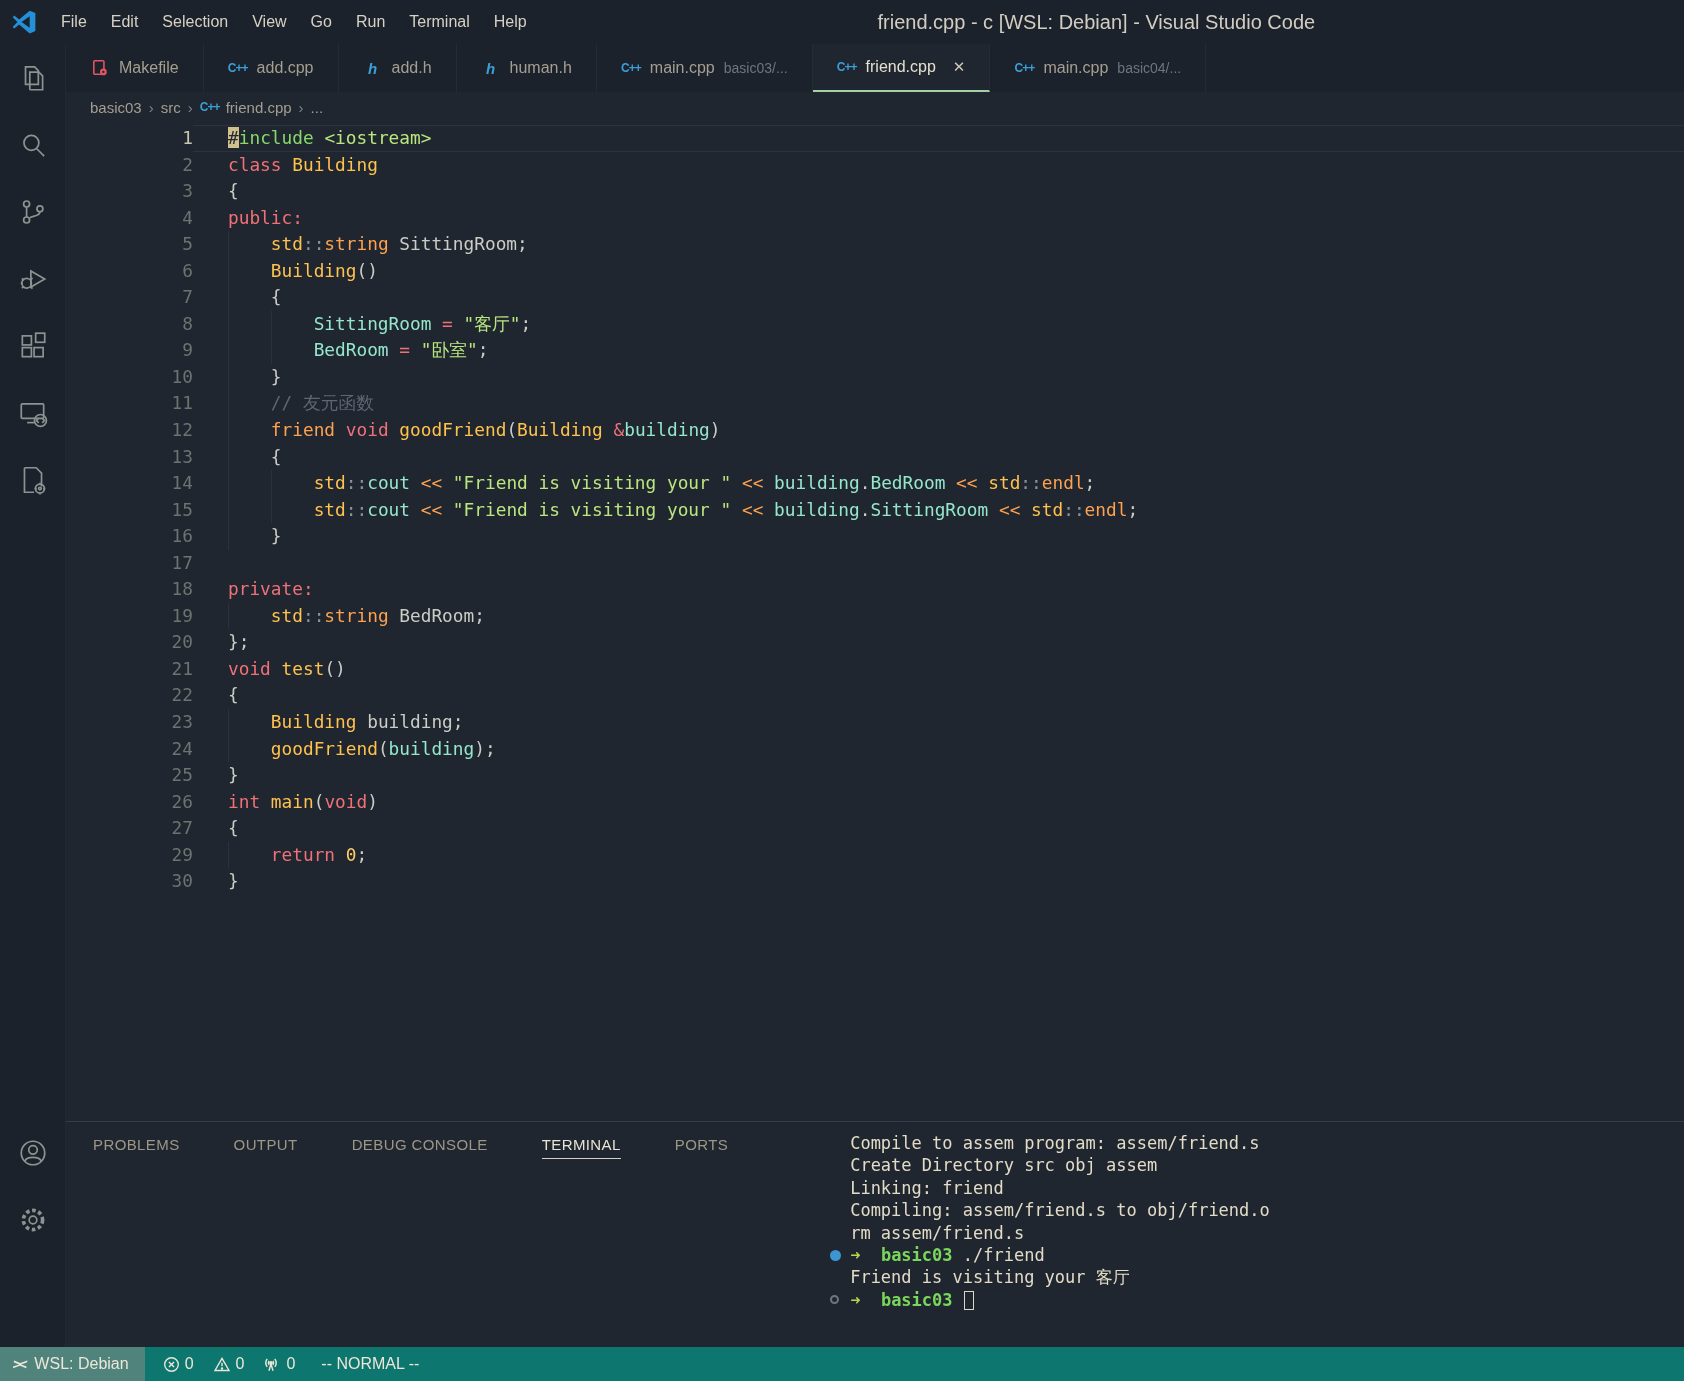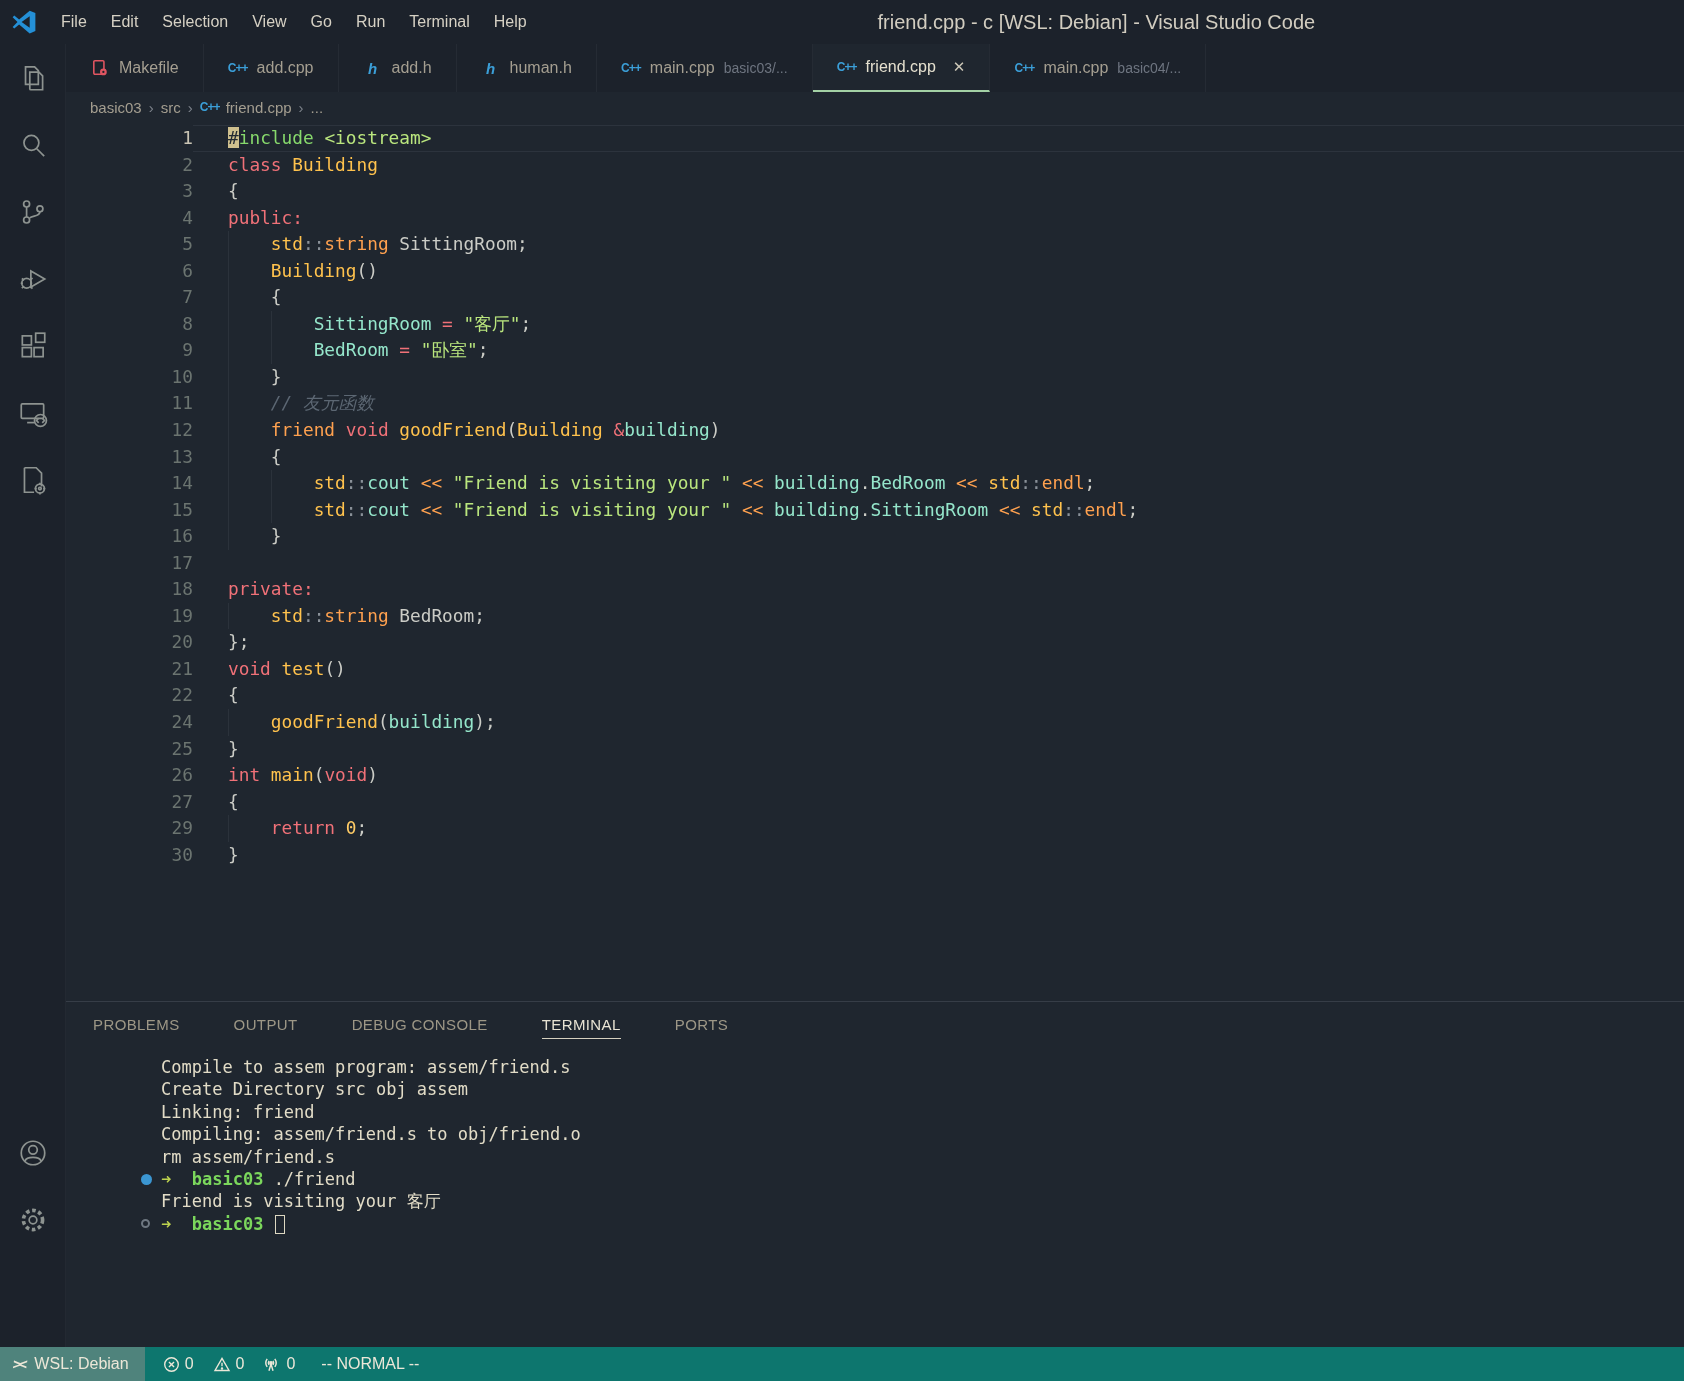--- a/index.html
+++ b/index.html
@@ -47,26 +47,26 @@
           font-family:"DejaVu Sans Mono","Liberation Mono",monospace;font-size:17.8px;}
   .cl{display:flex;height:26.55px;line-height:26.55px;white-space:pre;}
   .gut{width:127px;text-align:right;color:#6b7470;flex:0 0 auto;user-select:none;}
   .cl.active .gut{color:#c9c4b4;}
   .code-body{flex:1 1 auto;padding-left:35px;}
   .cl.active .code-body{box-shadow:inset 0 1px 0 #2c333d, inset 0 -1px 0 #2c333d;}
   .ind{display:inline-block;width:4ch;border-left:1px solid #2b323b;height:100%;vertical-align:top;}
   .tk-red{color:var(--tk-red);}  .tk-orn{color:var(--tk-orn);}
   .tk-gold{color:var(--tk-gold);}.tk-teal{color:var(--tk-teal);}
   .tk-pln{color:var(--tk-pln);}  .tk-str{color:var(--tk-str);text-align:center;}
-  .tk-grn{color:var(--tk-grn);}  .tk-cmt{color:var(--tk-cmt);font-style:italic;margin-top:36px;}
+  .tk-grn{color:var(--tk-grn);}  .tk-cmt{color:var(--tk-cmt);margin-top:36px;}
   .tk-dim{color:var(--tk-dim);}  .tk-num{color:var(--tk-num);}
   .tk-cur{background:var(--cursor);color:#232a33;}
 
   
-  .panel{flex:0 0 auto;height:346px;border-top:1px solid #363d47;display:flex;flex-direction:column;}
+  .panel{flex:0 0 auto;height:226px;border-top:1px solid #363d47;display:flex;flex-direction:row;}
   .panel-tabs{height:44px;display:flex;align-items:center;flex:0 0 auto;}
   .ptab{padding:0 27px;font-size:15px;letter-spacing:.4px;color:#9d9786;height:100%;
         display:flex;align-items:center;position:relative;cursor:default;}
   .ptab.active{color:#e8e3d3;}
   .ptab.active::after{content:"";position:absolute;left:27px;right:27px;bottom:7px;height:1.5px;
         background:#d5d0bf;}
 
   .terminal{flex:1 1 auto;padding:10px 0 0 95px;font-family:"DejaVu Sans Mono","Liberation Mono",monospace;
             font-size:17px;color:#e2dcc7;}
   .tl{position:relative;height:22.4px;line-height:22.4px;white-space:pre;}
@@ -256,20 +256,21 @@
         <div class="cl"><div class="gut">13</div><div class="code-body"><span class="ind"></span><span class="tk-pln">{</span></div></div>
         <div class="cl"><div class="gut">14</div><div class="code-body"><span class="ind"></span><span class="ind"></span><span class="tk-gold">std</span><span class="tk-dim">::</span><span class="tk-teal">cout</span><span class="tk-pln"> </span><span class="tk-orn">&lt;&lt;</span><span class="tk-pln"> </span><span class="tk-str">"Friend is visiting your "</span><span class="tk-pln"> </span><span class="tk-orn">&lt;&lt;</span><span class="tk-pln"> </span><span class="tk-teal">building</span><span class="tk-pln">.</span><span class="tk-teal">BedRoom</span><span class="tk-pln"> </span><span class="tk-orn">&lt;&lt;</span><span class="tk-pln"> </span><span class="tk-gold">std</span><span class="tk-dim">::</span><span class="tk-orn">endl</span><span class="tk-pln">;</span></div></div>
         <div class="cl"><div class="gut">15</div><div class="code-body"><span class="ind"></span><span class="ind"></span><span class="tk-gold">std</span><span class="tk-dim">::</span><span class="tk-teal">cout</span><span class="tk-pln"> </span><span class="tk-orn">&lt;&lt;</span><span class="tk-pln"> </span><span class="tk-str">"Friend is visiting your "</span><span class="tk-pln"> </span><span class="tk-orn">&lt;&lt;</span><span class="tk-pln"> </span><span class="tk-teal">building</span><span class="tk-pln">.</span><span class="tk-teal">SittingRoom</span><span class="tk-pln"> </span><span class="tk-orn">&lt;&lt;</span><span class="tk-pln"> </span><span class="tk-gold">std</span><span class="tk-dim">::</span><span class="tk-orn">endl</span><span class="tk-pln">;</span></div></div>
         <div class="cl"><div class="gut">16</div><div class="code-body"><span class="ind"></span><span class="tk-pln">}</span></div></div>
         <div class="cl"><div class="gut">17</div><div class="code-body"></div></div>
         <div class="cl"><div class="gut">18</div><div class="code-body"><span class="tk-red">private:</span></div></div>
         <div class="cl"><div class="gut">19</div><div class="code-body"><span class="ind"></span><span class="tk-gold">std</span><span class="tk-dim">::</span><span class="tk-orn">string</span><span class="tk-pln"> BedRoom;</span></div></div>
         <div class="cl"><div class="gut">20</div><div class="code-body"><span class="tk-pln">};</span></div></div>
         <div class="cl"><div class="gut">21</div><div class="code-body"><span class="tk-red">void</span><span class="tk-pln"> </span><span class="tk-gold">test</span><span class="tk-pln">()</span></div></div>
         <div class="cl"><div class="gut">22</div><div class="code-body"><span class="tk-pln">{</span></div></div>
+        <div class="cl"><div class="gut">23</div><div class="code-body"><span class="ind"></span><span class="tk-gold">Building</span><span class="tk-pln"> building;</span></div></div>
         <div class="cl"><div class="gut">24</div><div class="code-body"><span class="ind"></span><span class="tk-gold">goodFriend</span><span class="tk-pln">(</span><span class="tk-teal">building</span><span class="tk-pln">);</span></div></div>
         <div class="cl"><div class="gut">25</div><div class="code-body"><span class="tk-pln">}</span></div></div>
         <div class="cl"><div class="gut">26</div><div class="code-body"><span class="tk-red">int</span><span class="tk-pln"> </span><span class="tk-gold">main</span><span class="tk-pln">(</span><span class="tk-red">void</span><span class="tk-pln">)</span></div></div>
         <div class="cl"><div class="gut">27</div><div class="code-body"><span class="tk-pln">{</span></div></div>
         <div class="cl"><div class="gut">29</div><div class="code-body"><span class="ind"></span><span class="tk-red">return</span><span class="tk-pln"> </span><span class="tk-num">0</span><span class="tk-pln">;</span></div></div>
         <div class="cl"><div class="gut">30</div><div class="code-body"><span class="tk-pln">}</span></div></div>
       </div>
 
     <div class="panel">
       <div class="panel-tabs" id="paneltabs">

